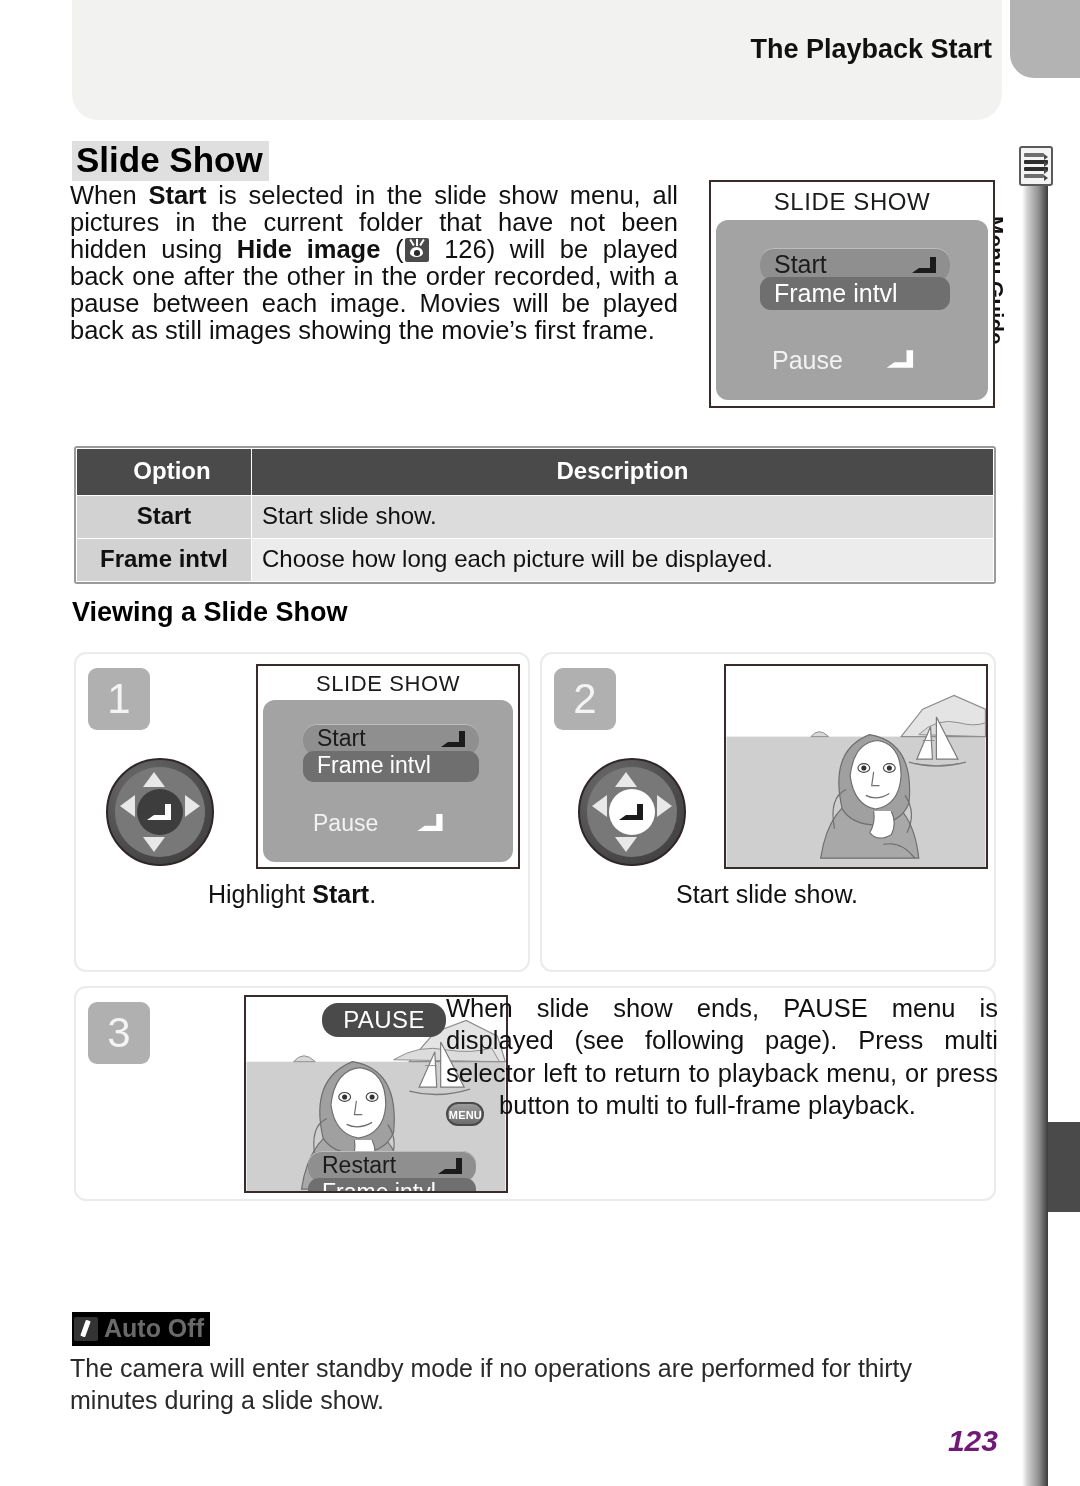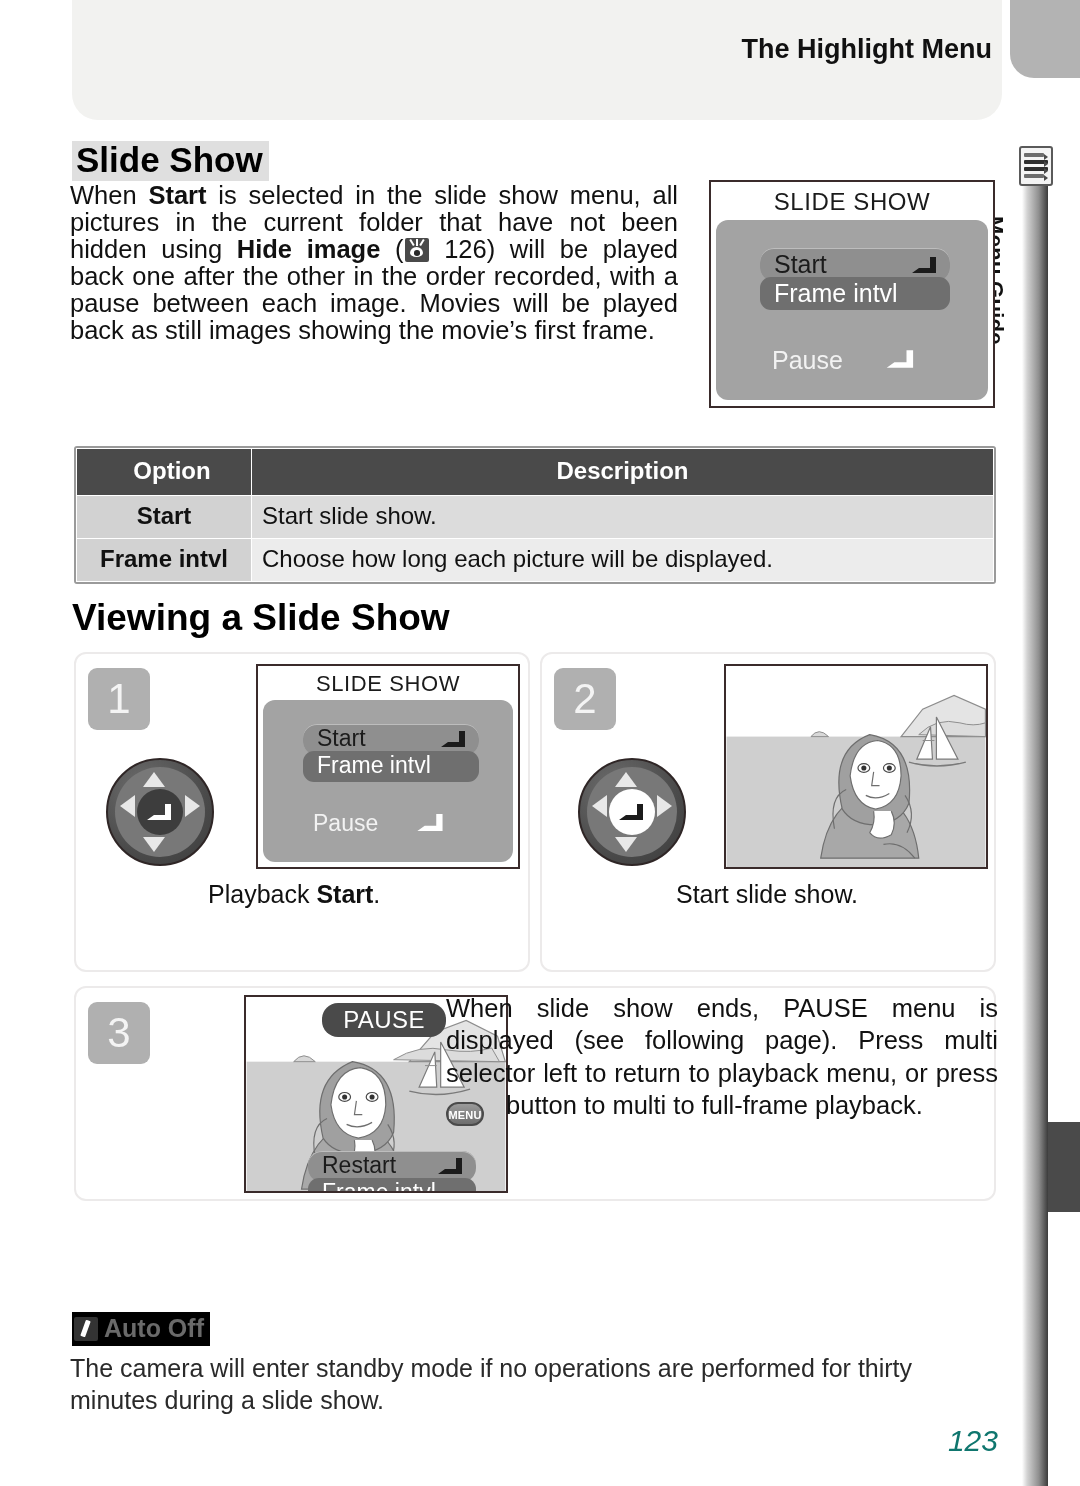--- a/index.html
+++ b/index.html
@@ -140,21 +140,21 @@
     width:158px;text-align:center;font-weight:bold;background:#d2d2d2;
     padding-left:4px;padding-right:4px;white-space:nowrap;
   }
   .opt-table tr.r1 td.c2{background:#dcdcdc;}
   .opt-table tr.r2 td.c1{background:#d2d2d2;}
   .opt-table tr.r2 td.c2{background:#ececec;}
 
   
   .h2{
     position:absolute;left:72px;top:597px;
-    font-size:37px;font-weight:bold;color:#000;
+    font-size:27px;font-weight:bold;color:#000;
   }
 
   
   .card{
     position:absolute;background:#fff;border:2px solid #eceaea;border-radius:12px;
     box-sizing:border-box;
   }
   .stepnum{
     position:absolute;width:62px;height:62px;background:#b0b0b0;border-radius:9px;
     color:#f4f4f4;font-size:42px;font-weight:normal;text-align:center;line-height:62px;
@@ -187,22 +187,22 @@
   .wheel .arr.left{left:14px;top:48px;border-top:11px solid transparent;border-bottom:11px solid transparent;border-right:15px solid #e8e8e8;transform:translateY(-11px);}
   .wheel .arr.right{right:14px;top:48px;border-top:11px solid transparent;border-bottom:11px solid transparent;border-left:15px solid #e8e8e8;transform:translateY(-11px);}
 
   
   .photo{position:absolute;border:2px solid #3a2b2b;box-sizing:border-box;background:#fff;overflow:hidden;}
 
   
   .menubtn{
     display:inline-block;width:38px;height:24px;border-radius:12px;
     background:linear-gradient(180deg,#9a9a9a,#6d6d6d);border:2px solid #4a4a4a;
-    color:#fff;font-size:11px;font-weight:bold;text-align:center;line-height:22px;
-    vertical-align:-5px;box-sizing:border-box;letter-spacing:.2px;margin-right:15px;
+    color:#fff;font-size:11px;font-weight:bold;text-align:right;line-height:22px;
+    vertical-align:-5px;box-sizing:border-box;letter-spacing:.2px;margin-right:8px;
   }
 
   .step3text{
     position:absolute;left:446px;top:992px;width:552px;
     font-size:25.5px;line-height:32.4px;color:#111;
     text-align:justify;text-justify:inter-word;
   }
 
   
   .note-title{
@@ -215,29 +215,29 @@
   }
   .pencil::before{
     content:"";position:absolute;left:9px;top:3px;width:5px;height:17px;
     background:#fff;transform:rotate(20deg);border-radius:1px;
   }
   .note-body{
     position:absolute;left:70px;top:1352px;width:930px;
     font-size:25px;line-height:32px;color:#2a2a2a;
   }
   .pagenum{
-    position:absolute;right:82px;top:1424px;font-size:30px;font-weight:normal;
-    font-style:italic;color:#0f766e;
+    position:absolute;right:82px;top:1424px;font-size:30px;font-weight:bold;
+    font-style:italic;color:#701a75;
   }
 </style>
 </head>
 <body>
 
 <div class="header-band"></div>
-<div class="header-title-wrap">The Highlight Menu</div>
+<div class="header-title-wrap">The Playback Start</div>
 <div class="header-corner-tab"></div>
 
 <div class="side-rail"></div>
 <div class="side-dark-tab"></div>
 <div class="side-icon">
   <i></i>
     <i></i>
     <i></i>
     <i></i>
   <b></b>
@@ -327,21 +327,21 @@
         </div>
       </div>
       <div class="pause-line" style="left:50px;top:110px;font-size:23px;">Pause</div>
       <svg style="position:absolute;left:152px;top:112px;width:32px;height:21px;" viewBox="0 0 30 20">
         <path d="M2 18 L14 18 L26 18 L26 2 L20 2 L20 13 L9 13 Z" fill="#ffffff"></path>
       </svg>
     </div>
   </div>
 
   <div class="caption" style="left:132px;top:226px;">
-    <span>Playback </span><b>Start</b><span>.</span>
+    <span>Highlight </span><b>Start</b><span>.</span>
   </div>
 </div>
 
 <div class="card" style="left:540px;top:652px;width:456px;height:320px;">
   <div class="stepnum" style="left:12px;top:14px;">2</div>
 
   <div class="wheel" style="left:36px;top:104px;">
     <div class="ring"></div>
       <div class="ring2"></div>
     <div class="arr up"></div>

